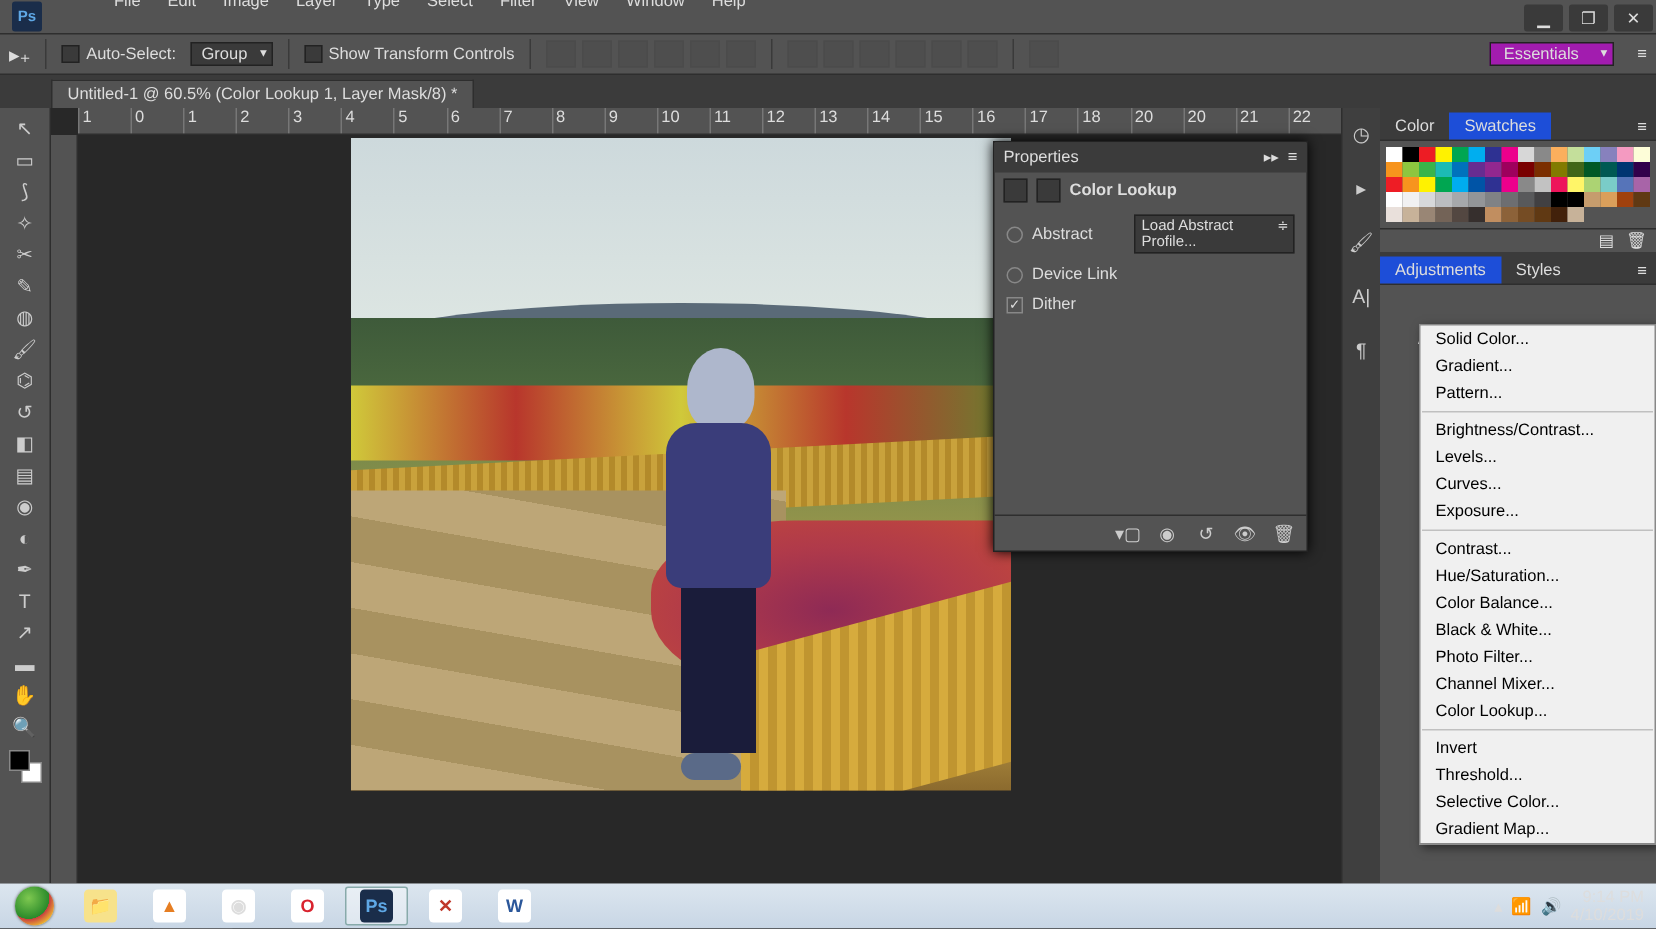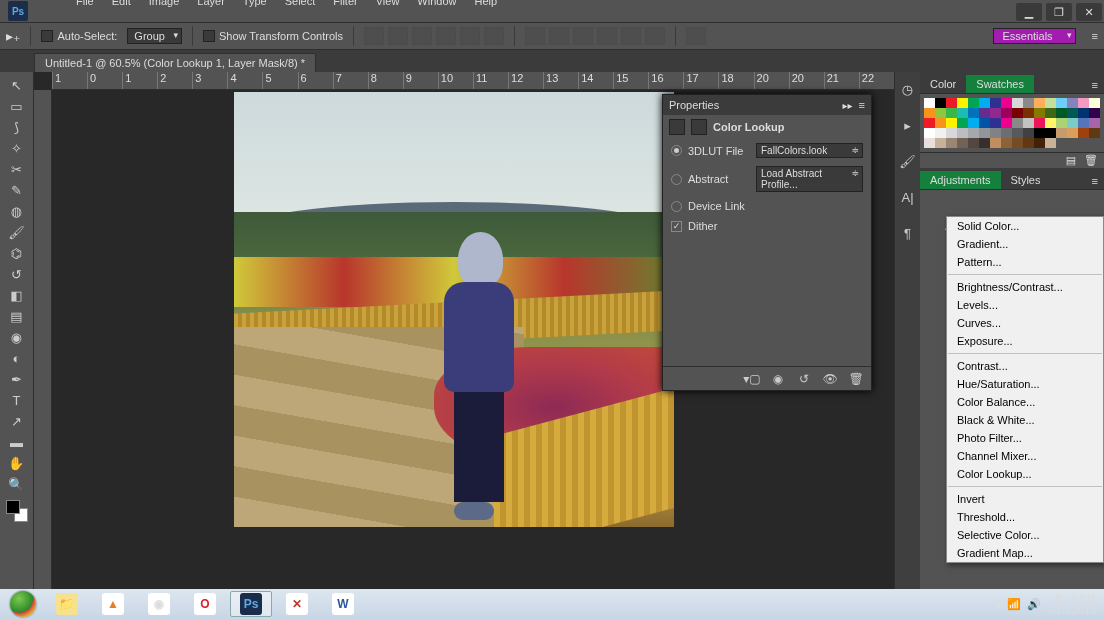--- a/index.html
+++ b/index.html
@@ -63,21 +63,21 @@
 .photo .person .shoe { width:40px; height:18px; background:#5a6a88; border-radius:10px; margin-left:10px; }
 
 
 .rdock { width: 210px; background:#535353; display:flex; }
 .rdock-strip { width:34px; background:#3f3f3f; border-left:1px solid #2e2e2e; display:flex; flex-direction:column; align-items:center; gap:18px; padding-top:10px; }
 .rdock-strip div { width:20px; height:18px; color:#ccc; text-align:center; font-size:13px; }
 .rdock-panels { flex:1; display:flex; flex-direction:column; }
 
 .panel-hdr { height:22px; background:#3b3b3b; display:flex; align-items:flex-end; border-bottom:1px solid #2e2e2e; }
 .panel-tab { padding:3px 10px; font-size:11px; }
-.panel-tab.active { background:#15803d; }
+.panel-tab.active { background:#1d4ed8; }
 
 .swatch-grid { padding:4px; display:grid; grid-template-columns: repeat(16,1fr); gap:0; }
 .swatch-grid div { height:10px; }
 
 .adj-body { padding:6px 25px; background:#535353;margin-top:24px; }
 .adj-row { display:flex; gap:6px; margin-top:4px; }
 .adj-row div { width:22px; height:18px; color:#ccc; text-align:center; }
 
 
 .props { position:absolute; left:662px; top:94px; width:210px; background:#535353; border:1px solid #222; box-shadow:0 0 8px #000; }
@@ -394,25 +394,20 @@
     <span>Properties</span>
     <span class="chev">▸▸</span>
     <span style="margin-left:6px;">≡</span>
   </div>
   <div class="subhdr">
     <div class="ic"></div>
     <div class="ic"></div>
     <span>Color Lookup</span>
   </div>
   <div class="row">
-    <div class="radio sel"></div>
-    <div class="lbl">3DLUT File</div>
-    <div class="dd">FallColors.look</div>
-  </div>
-  <div class="row">
     <div class="radio"></div>
     <div class="lbl">Abstract</div>
     <div class="dd">Load Abstract Profile...</div>
   </div>
   <div class="row">
     <div class="radio"></div>
     <div class="lbl">Device Link</div>
   </div>
   <div class="row">
     <div class="cb sel"></div>

